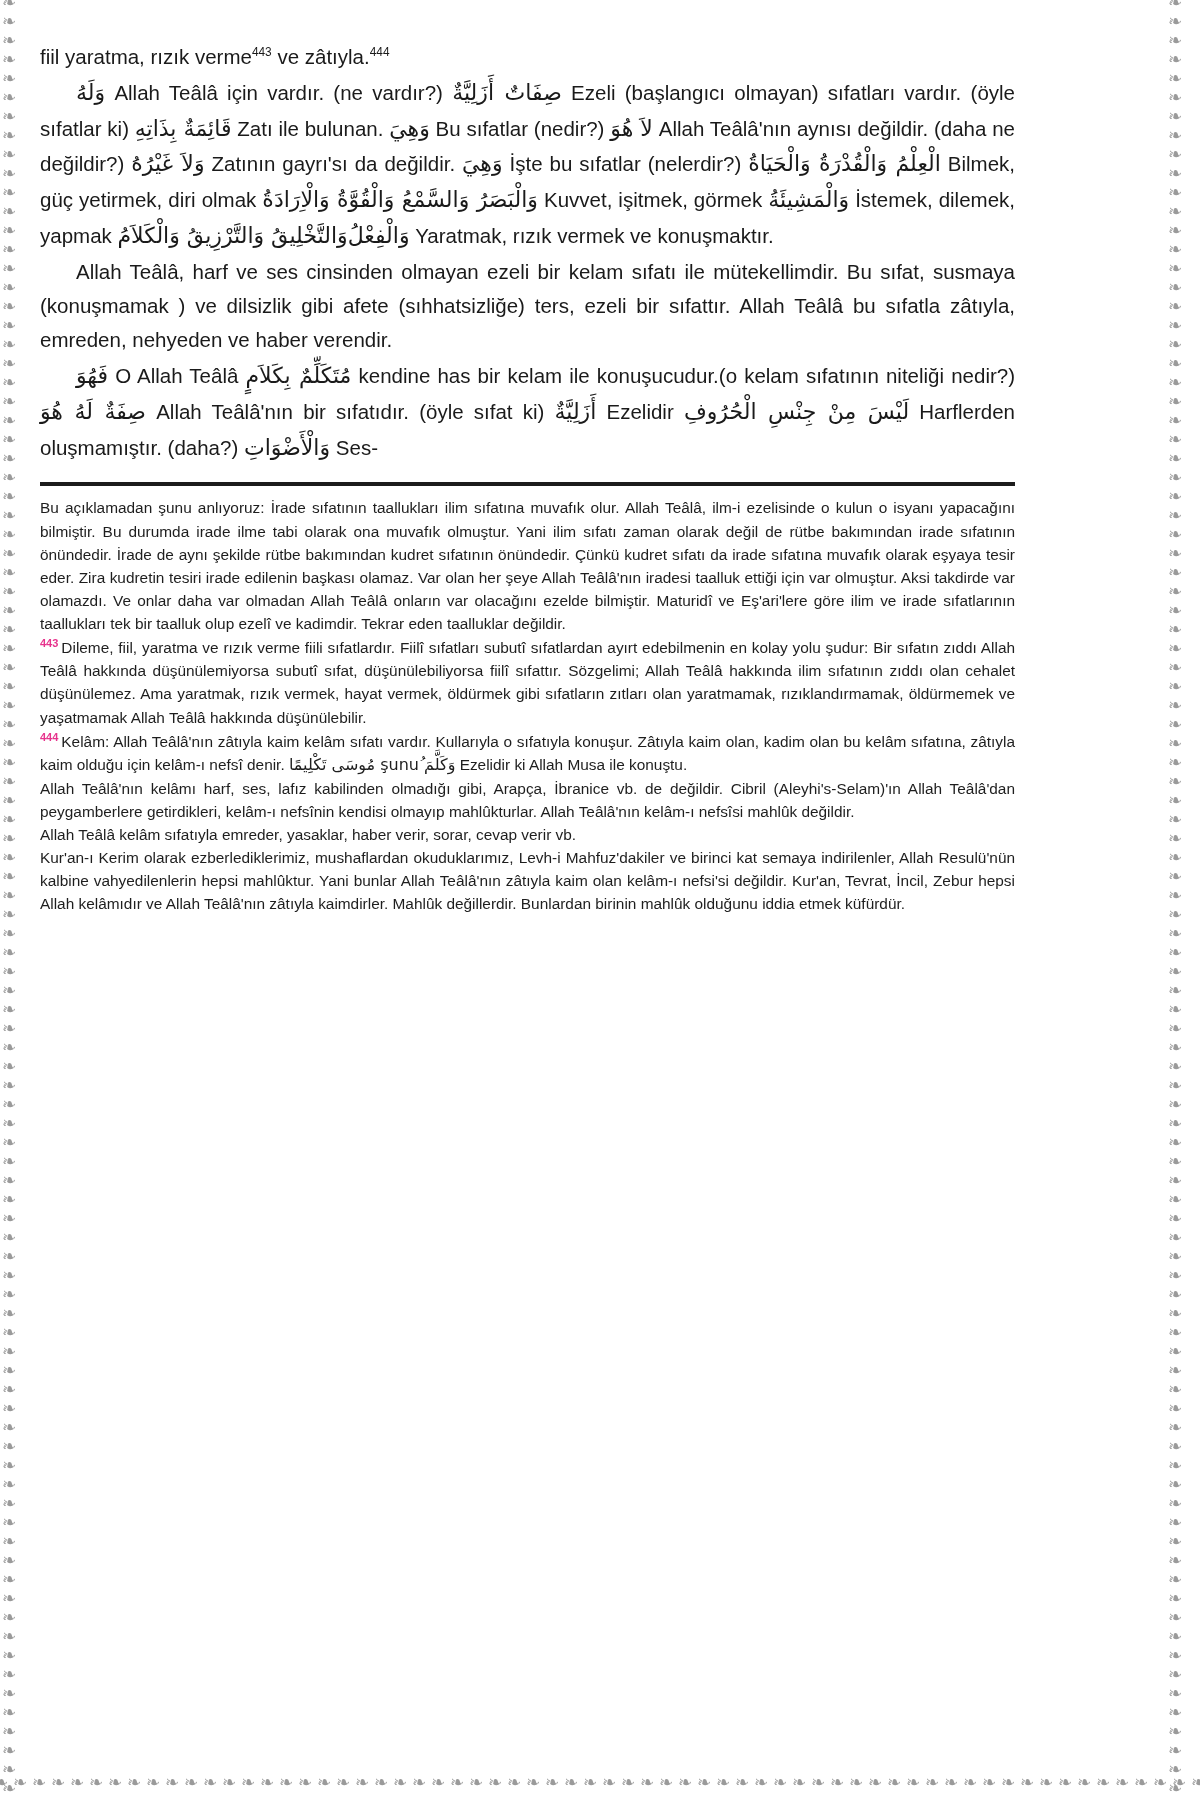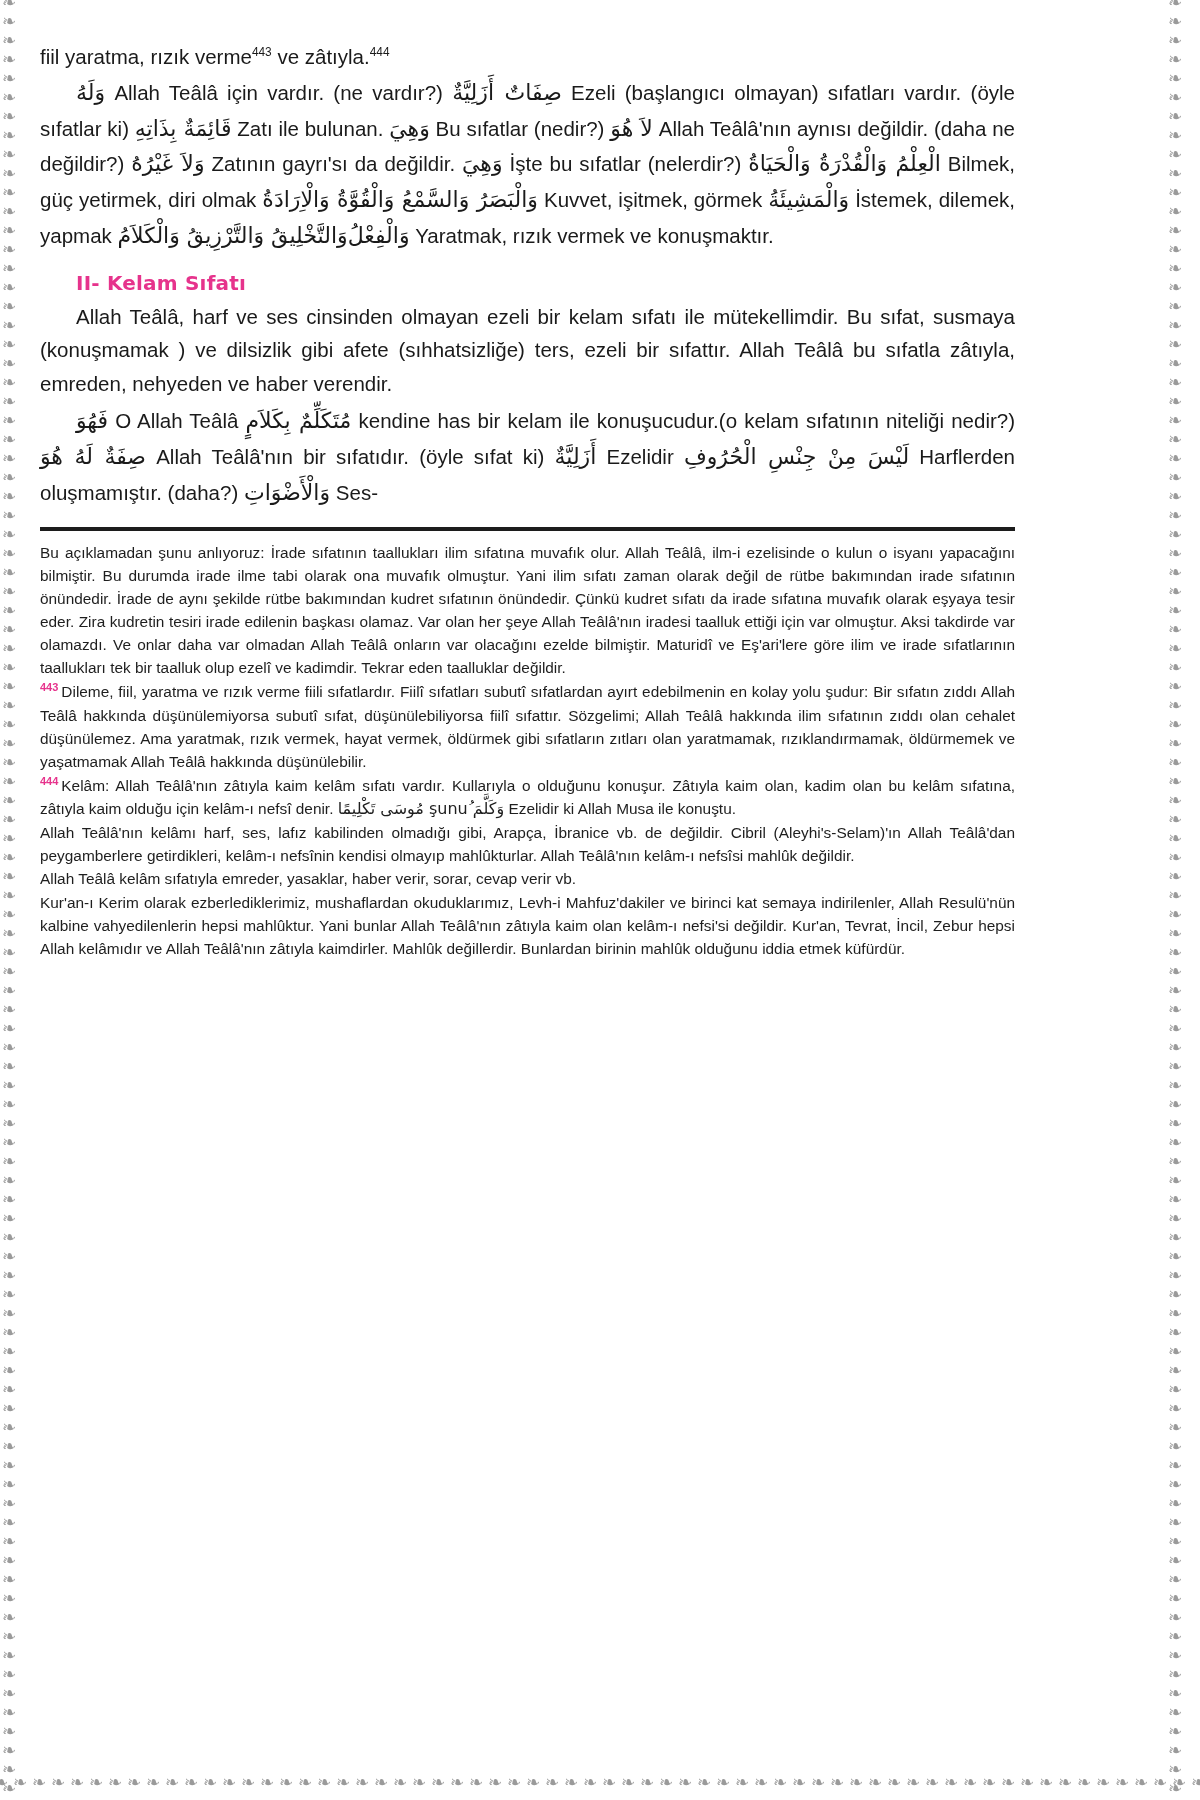--- a/index.html
+++ b/index.html
@@ -420,34 +420,33 @@
 
 <div class="page">
 
 
   <div class="body-block">
 
     <p><span>fiil yaratma, rızık verme</span><sup class="fn">443</sup><span> ve zâtıyla.</span><sup class="fn">444</sup></p>
 
     <p class="indent"><span class="ar">وَلَهُ</span><span> Allah Teâlâ için vardır. (ne vardır?) </span><span class="ar">صِفَاتٌ أَزَلِيَّةٌ</span><span> Ezeli (başlangıcı olmayan) sıfatları vardır. (öyle sıfatlar ki) </span><span class="ar">قَائِمَةٌ بِذَاتِهِ</span><span> Zatı ile bulunan. </span><span class="ar">وَهِيَ</span><span> Bu sıfatlar (nedir?) </span><span class="ar">لاَ هُوَ</span><span> Allah Teâlâ'nın aynısı değildir. (daha ne değildir?) </span><span class="ar">وَلاَ غَيْرُهُ</span><span> Zatının gayrı'sı da değildir. </span><span class="ar">وَهِيَ</span><span> İşte bu sıfatlar (nelerdir?) </span><span class="ar">الْعِلْمُ وَالْقُدْرَةُ وَالْحَيَاةُ</span><span> Bilmek, güç yetirmek, diri olmak </span><span class="ar">وَالْبَصَرُ وَالسَّمْعُ وَالْقُوَّةُ وَالْاِرَادَةُ</span><span> Kuvvet, işitmek, görmek </span><span class="ar">وَالْمَشِيئَةُ</span><span> İstemek, dilemek, yapmak </span><span class="ar">وَالتَّخْلِيقُ وَالتَّرْزِيقُ وَالْكَلاَمُ</span><span class="ar">وَالْفِعْلُ</span><span> Yaratmak, rızık vermek ve konuşmaktır.</span></p>
 
-    <div class="sec-head">II- Kelam Sıfatı</div>
 
     <p class="para indent">Allah Teâlâ, harf ve ses cinsinden olmayan ezeli bir kelam sıfatı ile mütekellimdir. Bu sıfat, susmaya (konuşmamak ) ve dilsizlik gibi afete (sıhhatsizliğe) ters, ezeli bir sıfattır. Allah Teâlâ bu sıfatla zâtıyla, emreden, nehyeden ve haber verendir.</p>
 
     <p class="para indent"><span class="ar">فَهُوَ</span><span> O Allah Teâlâ </span><span class="ar">مُتَكَلِّمٌ بِكَلاَمٍ</span><span> kendine has bir kelam ile konuşucudur.(o kelam sıfatının niteliği nedir?) </span><span class="ar">صِفَةٌ لَهُ هُوَ</span><span> Allah Teâlâ'nın bir sıfatıdır. (öyle sıfat ki) </span><span class="ar">أَزَلِيَّةٌ</span><span> Ezelidir </span><span class="ar">لَيْسَ مِنْ جِنْسِ الْحُرُوفِ</span><span> Harflerden oluşmamıştır. (daha?) </span><span class="ar">وَالْأَضْوَاتِ</span><span> Ses-</span></p>
   </div>
 
   <div class="fn-rule"></div>
 
   <div class="footnotes">
 
     <p class="fn-block">Bu açıklamadan şunu anlıyoruz: İrade sıfatının taallukları ilim sıfatına muvafık olur. Allah Teâlâ, ilm-i ezelisinde o kulun o isyanı yapacağını bilmiştir. Bu durumda irade ilme tabi olarak ona muvafık olmuştur. Yani ilim sıfatı zaman olarak değil de rütbe bakımından irade sıfatının önündedir. İrade de aynı şekilde rütbe bakımından kudret sıfatının önündedir. Çünkü kudret sıfatı da irade sıfatına muvafık olarak eşyaya tesir eder. Zira kudretin tesiri irade edilenin başkası olamaz. Var olan her şeye Allah Teâlâ'nın iradesi taalluk ettiği için var olmuştur. Aksi takdirde var olamazdı. Ve onlar daha var olmadan Allah Teâlâ onların var olacağını ezelde bilmiştir. Maturidî ve Eş'ari'lere göre ilim ve irade sıfatlarının taallukları tek bir taalluk olup ezelî ve kadimdir. Tekrar eden taalluklar değildir.</p>
 
     <p class="fn-block"><span class="fn-num">443</span><span>Dileme, fiil, yaratma ve rızık verme fiili sıfatlardır. Fiilî sıfatları subutî sıfatlardan ayırt edebilmenin en kolay yolu şudur: Bir sıfatın zıddı Allah Teâlâ hakkında düşünülemiyorsa subutî sıfat, düşünülebiliyorsa fiilî sıfattır. Sözgelimi; Allah Teâlâ hakkında ilim sıfatının zıddı olan cehalet düşünülemez. Ama yaratmak, rızık vermek, hayat vermek, öldürmek gibi sıfatların zıtları olan yaratmamak, rızıklandırmamak, öldürmemek ve yaşatmamak Allah Teâlâ hakkında düşünülebilir.</span></p>
 
-    <p class="fn-block"><span class="fn-num">444</span><span>Kelâm: Allah Teâlâ'nın zâtıyla kaim kelâm sıfatı vardır. Kullarıyla o olduğunu konuşur. Zâtıyla kaim olan, kadim olan bu kelâm sıfatına, zâtıyla kaim olduğu için kelâm-ı nefsî denir. </span><span class="ar" style="font-size:16px">وَكَلَّمَ şunuُ مُوسَى تَكْلِيمًا</span><span> Ezelidir ki Allah Musa ile konuştu.</span></p>
+    <p class="fn-block"><span class="fn-num">444</span><span>Kelâm: Allah Teâlâ'nın zâtıyla kaim kelâm sıfatı vardır. Kullarıyla o sıfatıyla konuşur. Zâtıyla kaim olan, kadim olan bu kelâm sıfatına, zâtıyla kaim olduğu için kelâm-ı nefsî denir. </span><span class="ar" style="font-size:16px">وَكَلَّمَ şunuُ مُوسَى تَكْلِيمًا</span><span> Ezelidir ki Allah Musa ile konuştu.</span></p>
 
     <p class="fn-block">Allah Teâlâ'nın kelâmı harf, ses, lafız kabilinden olmadığı gibi, Arapça, İbranice vb. de değildir. Cibril (Aleyhi's-Selam)'ın Allah Teâlâ'dan peygamberlere getirdikleri, kelâm-ı nefsînin kendisi olmayıp mahlûkturlar. Allah Teâlâ'nın kelâm-ı nefsîsi mahlûk değildir.</p>
     <p class="fn-block">Allah Teâlâ kelâm sıfatıyla emreder, yasaklar, haber verir, sorar, cevap verir vb.</p>
     <p class="fn-block">Kur'an-ı Kerim olarak ezberlediklerimiz, mushaflardan okuduklarımız, Levh-i Mahfuz'dakiler ve birinci kat semaya indirilenler, Allah Resulü'nün kalbine vahyedilenlerin hepsi mahlûktur. Yani bunlar Allah Teâlâ'nın zâtıyla kaim olan kelâm-ı nefsi'si değildir. Kur'an, Tevrat, İncil, Zebur hepsi Allah kelâmıdır ve Allah Teâlâ'nın zâtıyla kaimdirler. Mahlûk değillerdir. Bunlardan birinin mahlûk olduğunu iddia etmek küfürdür.</p>
   </div>
 </div>
 
 </body></html>

